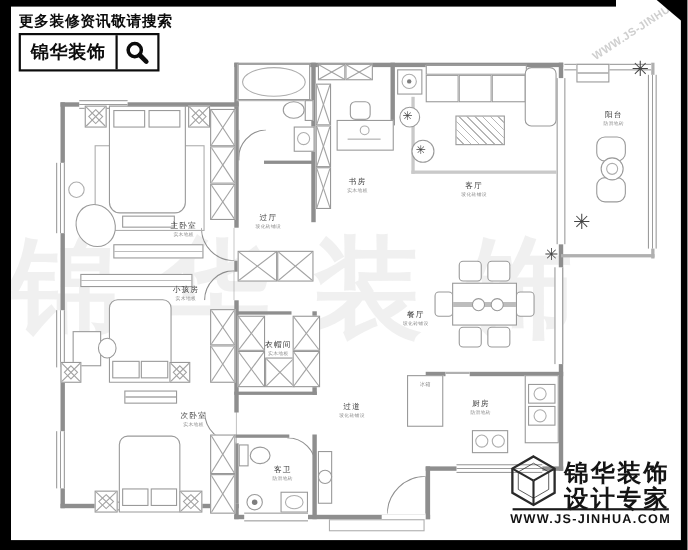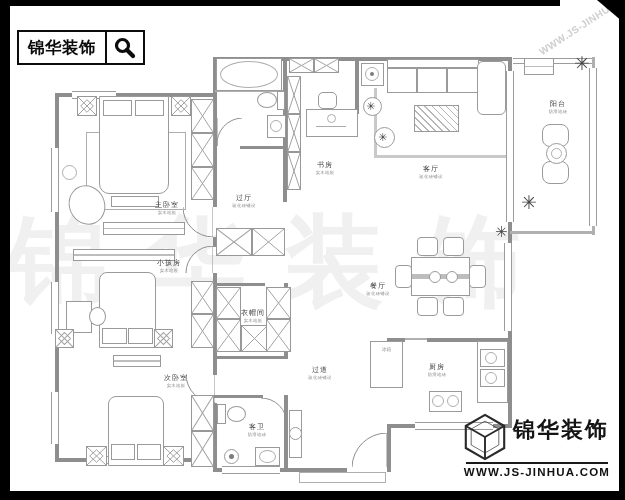--- a/index.html
+++ b/index.html
@@ -426,38 +426,40 @@
     </div>
   <div class="rlabel" style="left:257px;top:422px">
     <div class="rname">客卫</div>
       <div class="rfin">防滑地砖</div>
     </div>
   <div class="rlabel" style="left:437px;top:362px">
     <div class="rname">厨房</div>
       <div class="rfin">防滑地砖</div>
     </div>
 
+  <div class="slogan">更多装修资讯敬请搜索</div>
   <div class="searchbox">
     <div class="brandcell">锦华装饰</div>
     <div class="iconcell">
       <svg width="24" height="24" viewBox="0 0 24 24">
         <circle cx="9.5" cy="9.5" r="6" fill="none" stroke="#0c0c0c" stroke-width="3.2"></circle>
         <line x1="14" y1="14" x2="20" y2="20" stroke="#0c0c0c" stroke-width="4.2" stroke-linecap="round"></line>
       </svg>
     </div>
   </div>
 
   <svg class="abs" style="left:462px;top:413px" width="46" height="48" viewBox="0 0 46 50">
     <polygon points="23,2 43,13.5 43,36.5 23,48 3,36.5 3,13.5" fill="none" stroke="#2a2a2a" stroke-width="2.2"></polygon>
     <polygon points="23,2 43,13.5 43,36.5 23,48 3,36.5 3,13.5" fill="none" stroke="#2a2a2a" stroke-width="1" transform="translate(23,25) scale(0.72) translate(-23,-25)"></polygon>
     <line x1="23" y1="25" x2="43" y2="13.5" stroke="#2a2a2a" stroke-width="2"></line>
     <line x1="23" y1="25" x2="3" y2="13.5" stroke="#2a2a2a" stroke-width="2"></line>
     <line x1="23" y1="25" x2="23" y2="48" stroke="#2a2a2a" stroke-width="2"></line>
   </svg>
   <div class="logoline1">锦华装饰</div>
+  <div class="logoline2">设计专家</div>
   <div class="logorule"></div>
   <div class="logourl">WWW.JS-JINHUA.COM</div>
 
   <div class="frame" style="left:0;top:0;width:10px;height:500px"></div>
   <div class="frame" style="left:0;top:0;width:560px;height:6px"></div>
   <div class="frame" style="left:619px;top:0;width:6px;height:500px"></div>
   <div class="frame" style="left:0;top:491px;width:625px;height:9px"></div>
   <div class="abs" style="left:597px;top:0;width:0;height:0;border-top:22px solid #000;border-left:26px solid transparent"></div>
 
 </div>

